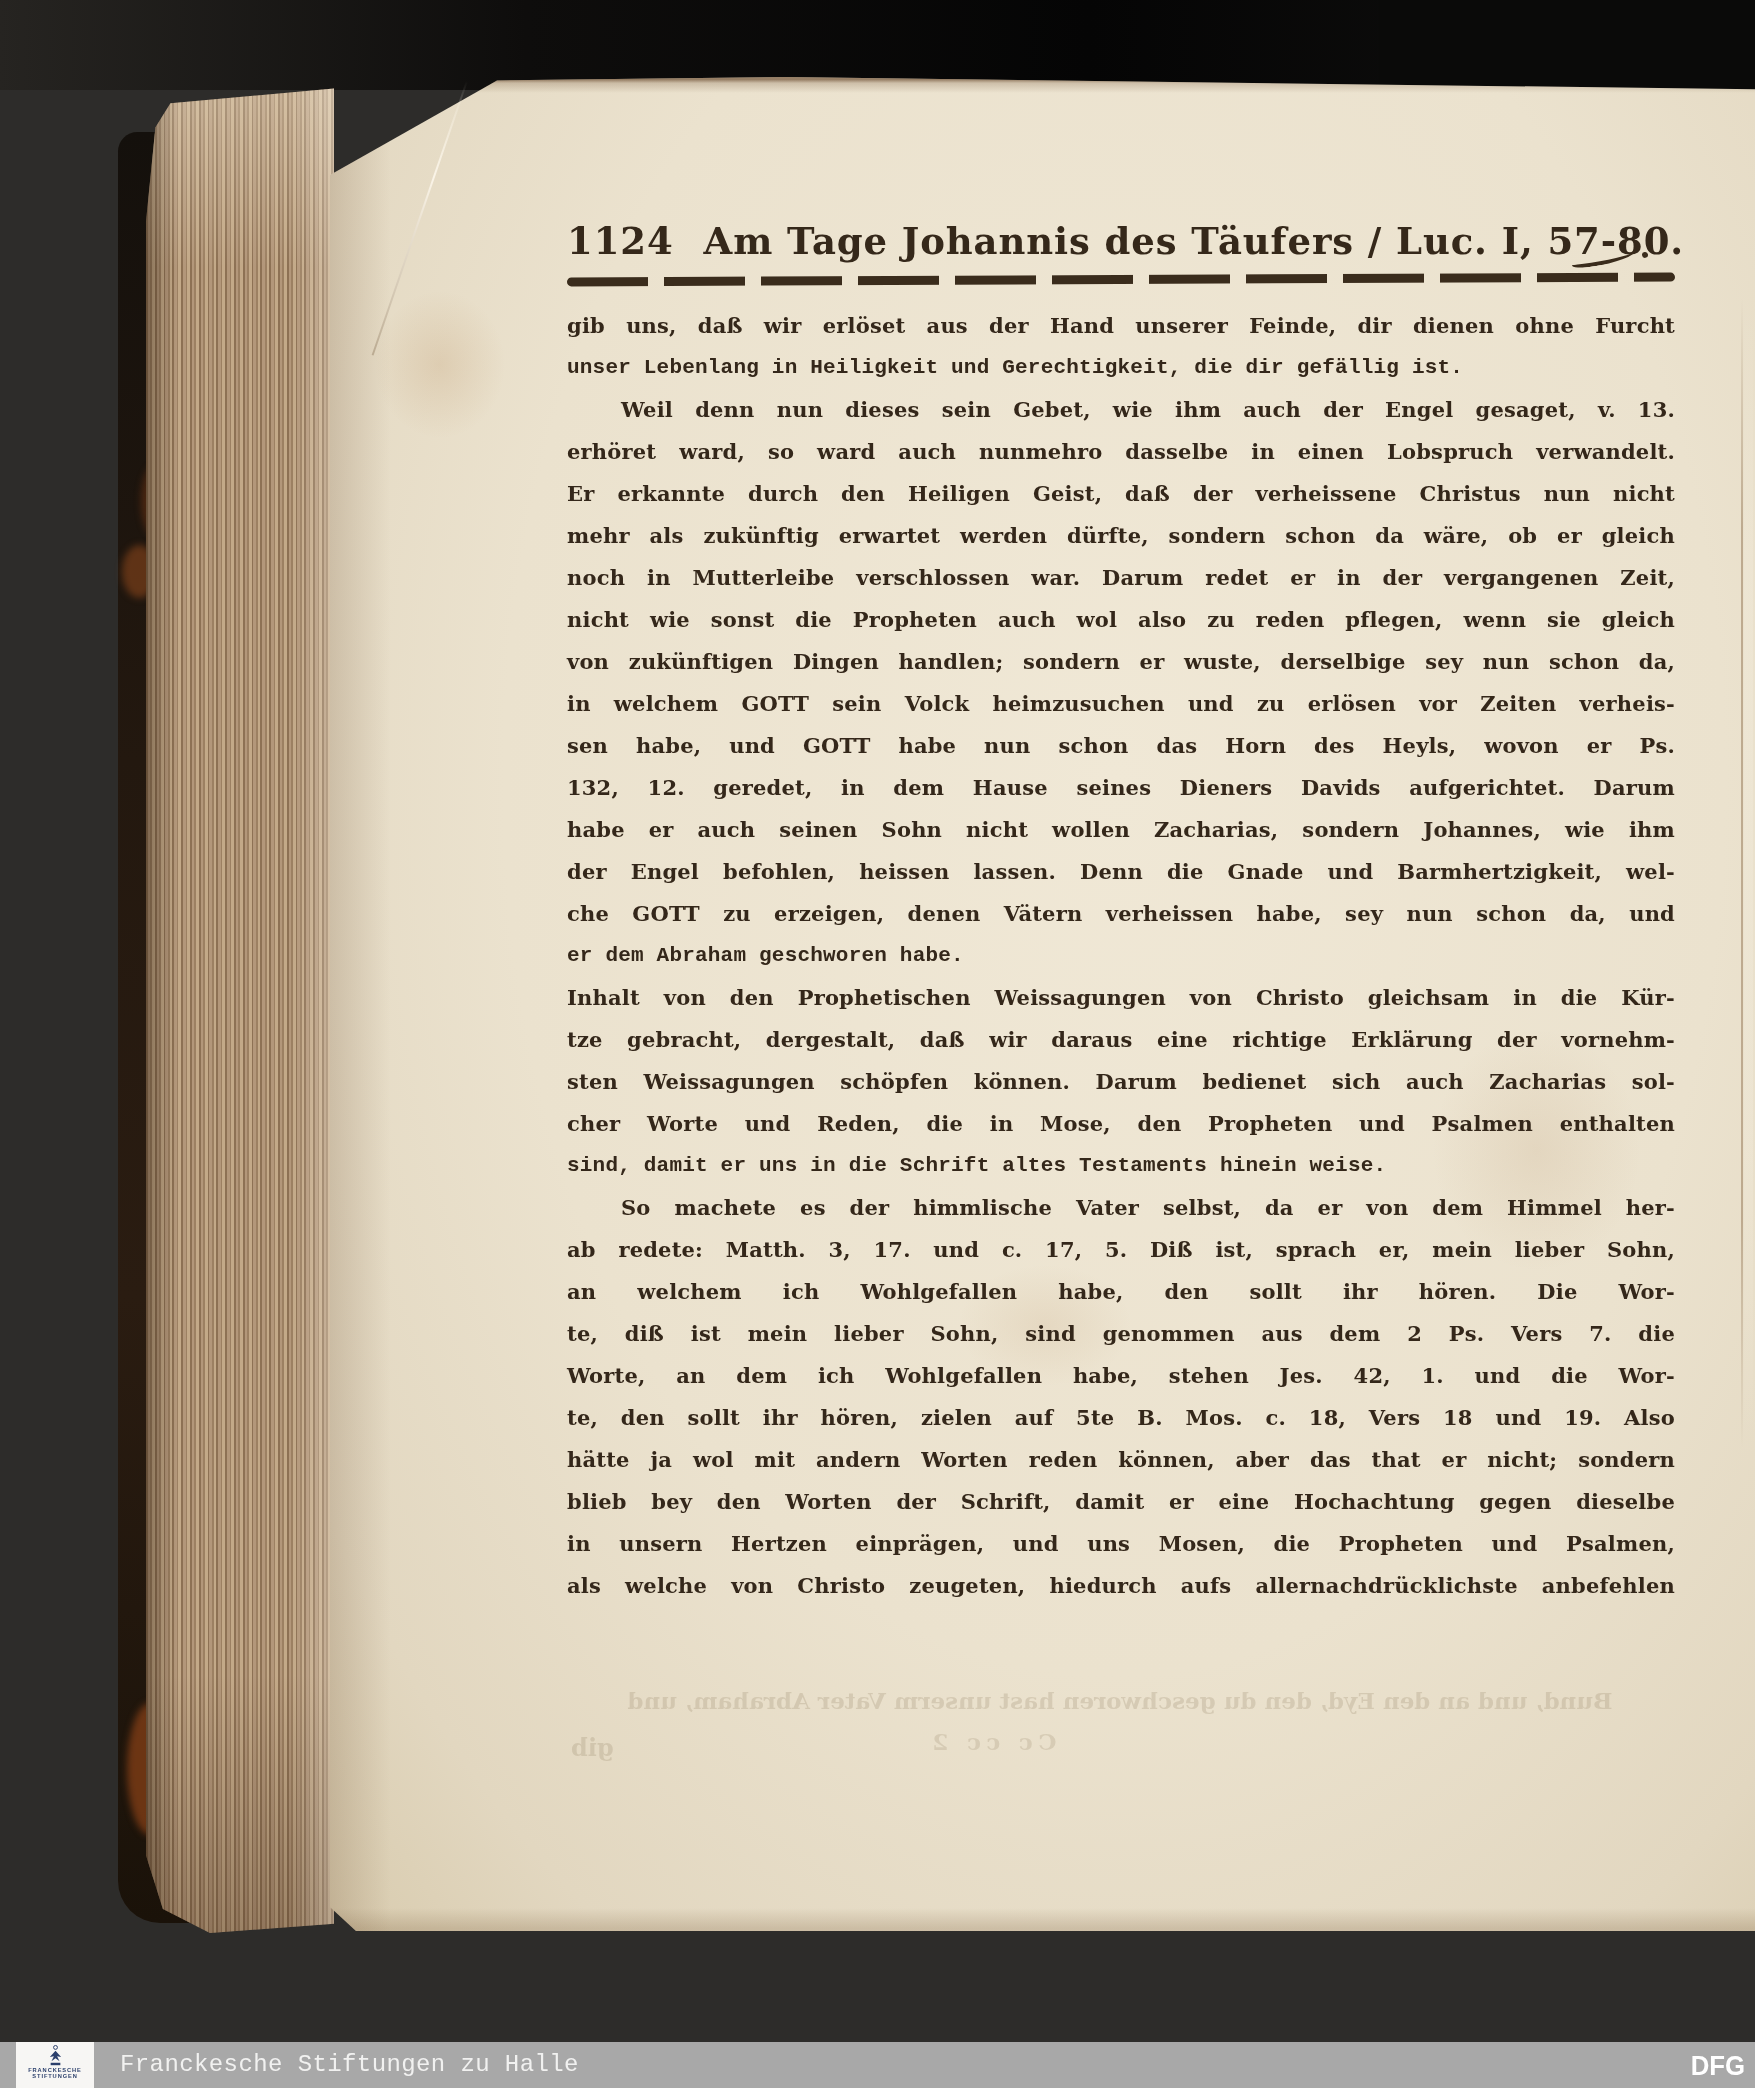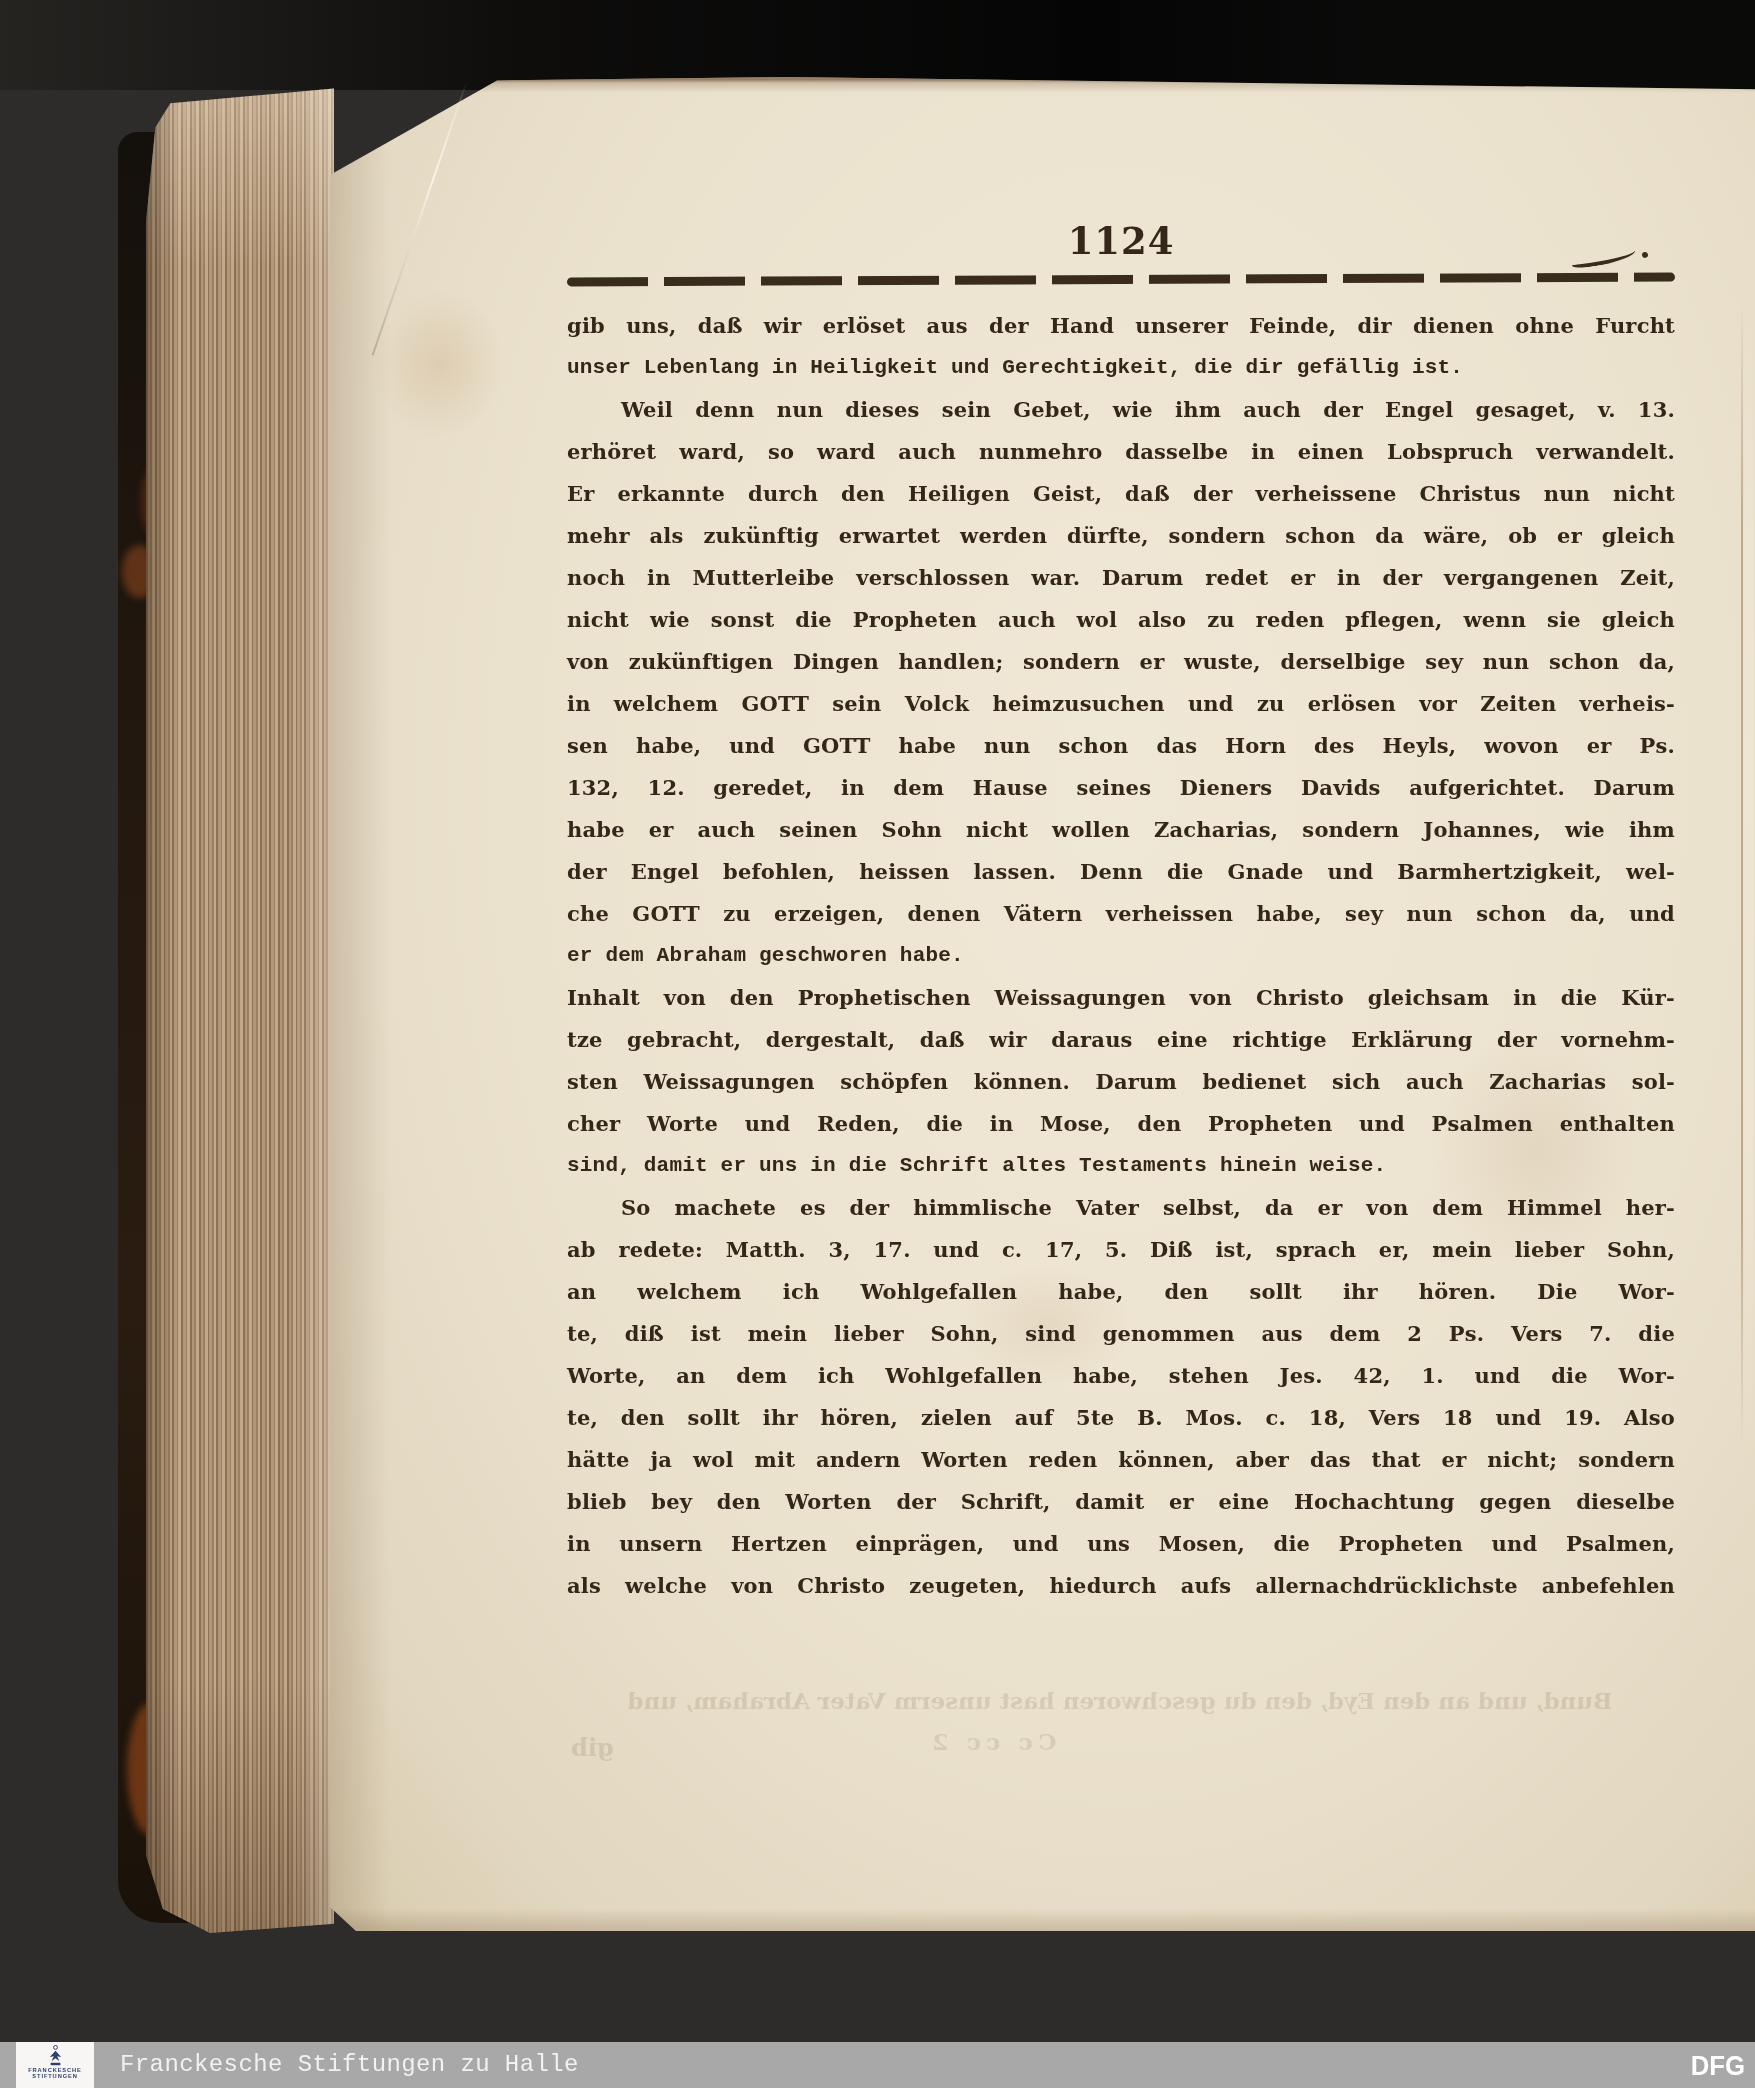--- a/index.html
+++ b/index.html
@@ -45,21 +45,21 @@
   .fold-hi{position:absolute;right:2.6px;top:298px;width:9.7px;height:1150px;
     background:linear-gradient(180deg,rgba(0,0,0,0),rgba(255,252,244,.16) 25%,rgba(255,252,244,.16) 75%,rgba(0,0,0,0));}
   .stain{position:absolute;border-radius:50%;}
   .stain.s1{left:374px;top:290px;width:132px;height:149px;background:radial-gradient(rgba(168,115,58,.16),rgba(0,0,0,0) 70%);}
   .stain.s2{left:1431px;top:1027px;width:211px;height:246px;background:radial-gradient(rgba(150,100,50,.10),rgba(0,0,0,0) 70%);}
   .stain.s3{left:957px;top:1264px;width:176px;height:123px;background:radial-gradient(rgba(160,110,55,.10),rgba(0,0,0,0) 70%);}
 
   
   .print{position:absolute;left:567px;top:214px;width:1108px;color:#35281a;}
   .head-row{display:flex;align-items:baseline;gap:30px;font-weight:700;
-    font-size:37px;letter-spacing:0.9px;line-height:54px;white-space:nowrap;justify-content:center;}
+    font-size:37px;letter-spacing:0.9px;line-height:54px;white-space:nowrap;}
   .head-rule{position:relative;margin-top:7px;height:8.8px;transform:rotate(-0.25deg);
     background:repeating-linear-gradient(90deg,#3a2c1c 0 81px,rgba(0,0,0,0) 81px 97px);
     border-radius:4.4px;}
   .flourish{position:absolute;right:39px;top:-23px;width:65px;height:10.5px;transform:rotate(-8deg);
     border-bottom:4.4px solid #3a2c1c;border-radius:0 0 70% 30%;}
   .flourish::after{content:"";position:absolute;right:-12.3px;bottom:-3.5px;width:6.1px;height:6.1px;
     border-radius:50%;background:#3a2c1c;}
   .body{margin-top:21px;}
   .line{font-size:21px;line-height:42px;font-weight:700;letter-spacing:0.2px;
     text-align:justify;text-align-last:justify;color:#34271a;}
@@ -105,20 +105,21 @@
   <div class="crease"></div>
   <div class="fold-line"></div>
   <div class="fold-hi"></div>
   <div class="stain s1"></div>
   <div class="stain s2"></div>
   <div class="stain s3"></div>
 
   <div class="print">
     <div class="head-row">
       <span>1124</span>
+      <span>Am Tage Johannis des Täufers / Luc. I, 57-80.</span>
     </div>
     <div class="head-rule">
       <div class="flourish"></div>
     </div>
     <div class="body">
         <div class="line">gib uns, daß wir erlöset aus der Hand unserer Feinde, dir dienen ohne Furcht</div>
         <div class="line last">unser Lebenlang in Heiligkeit und Gerechtigkeit, die dir gefällig ist.</div>
         <div class="line indent">Weil denn nun dieses sein Gebet, wie ihm auch der Engel gesaget, v. 13.</div>
         <div class="line">erhöret ward, so ward auch nunmehro dasselbe in einen Lobspruch verwandelt.</div>
         <div class="line">Er erkannte durch den Heiligen Geist, daß der verheissene Christus nun nicht</div>

